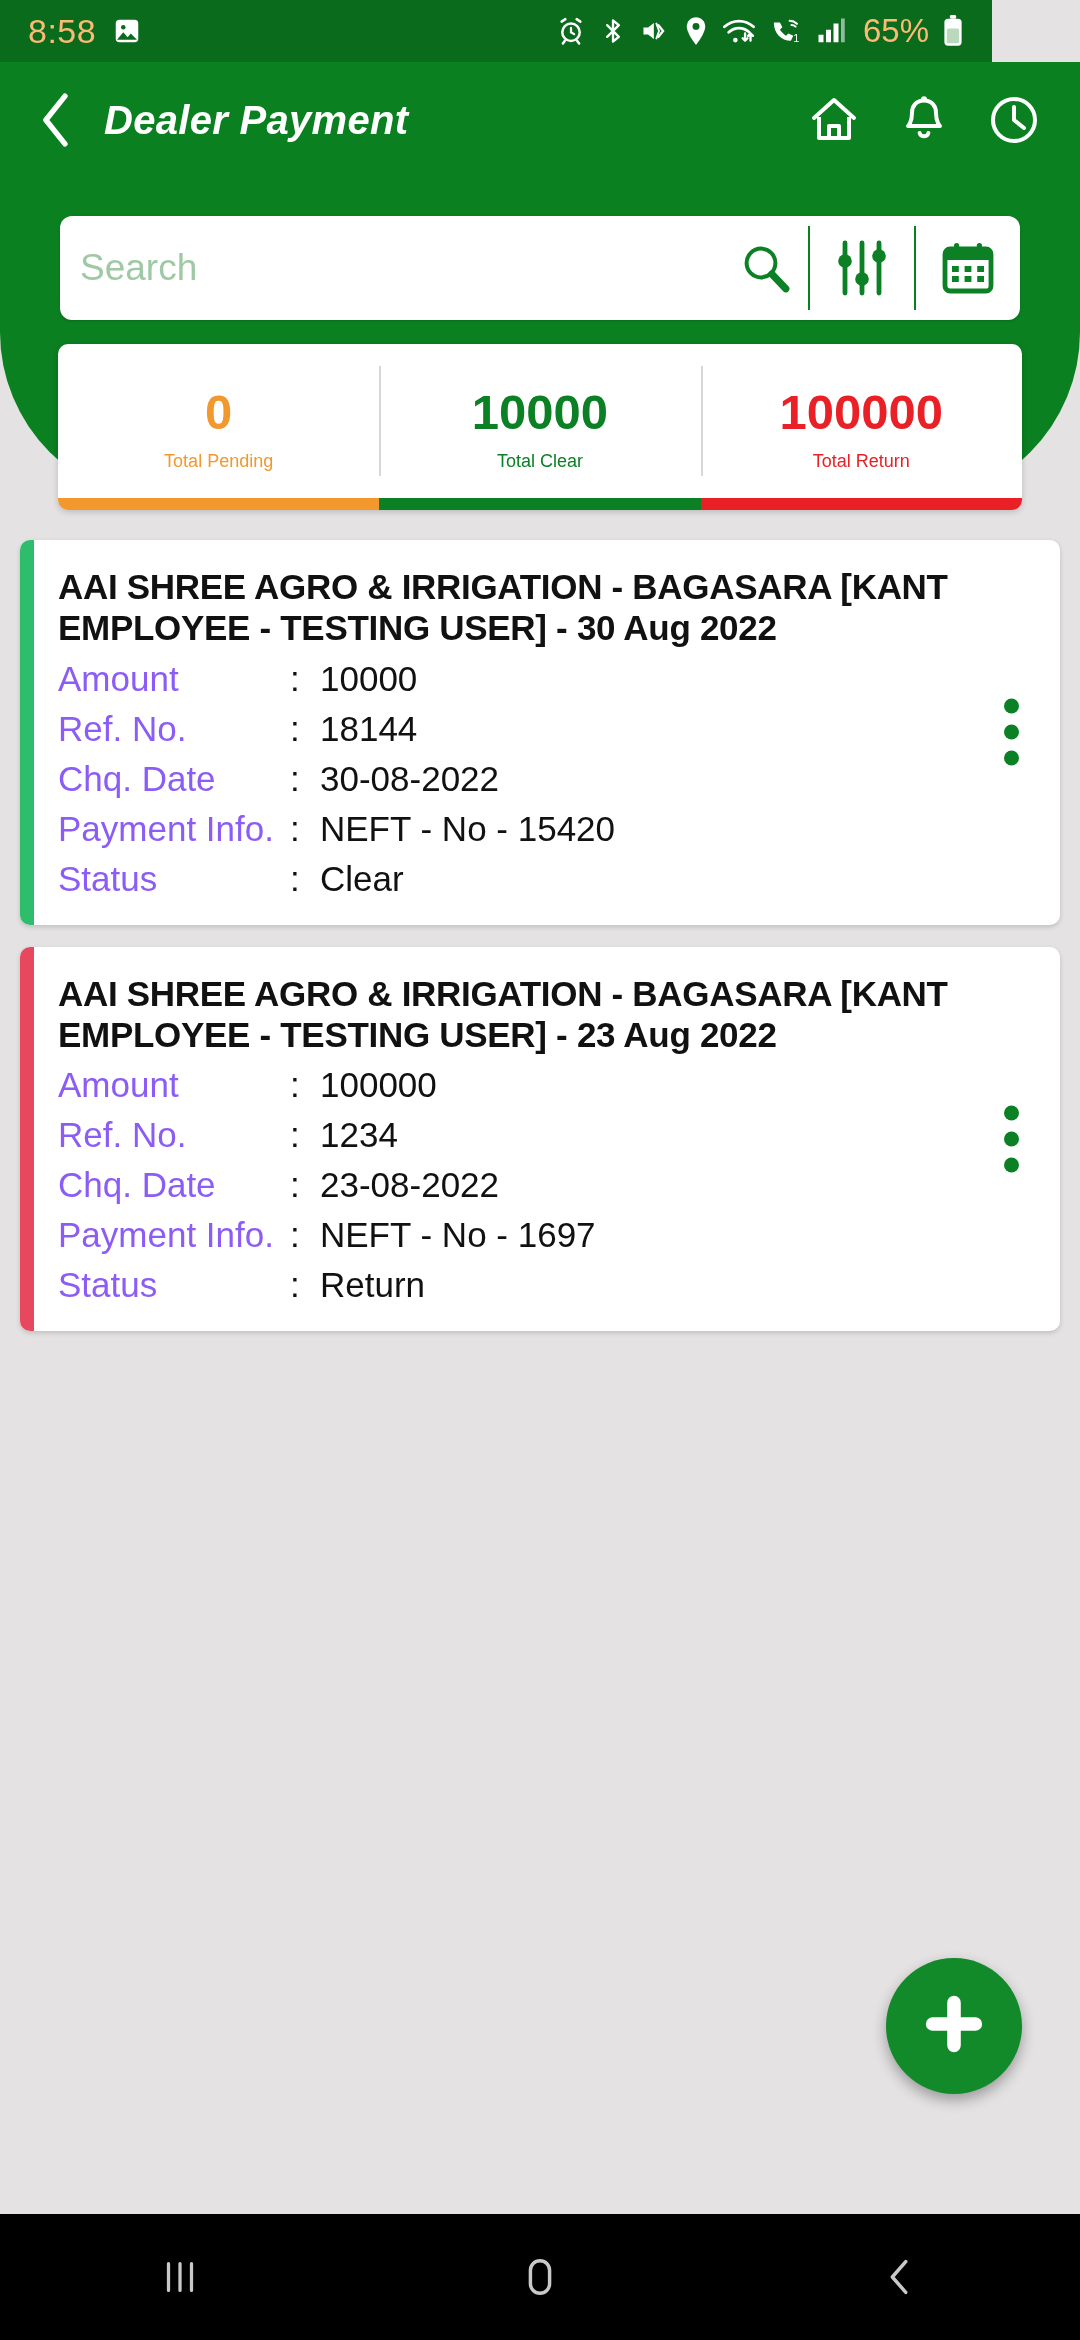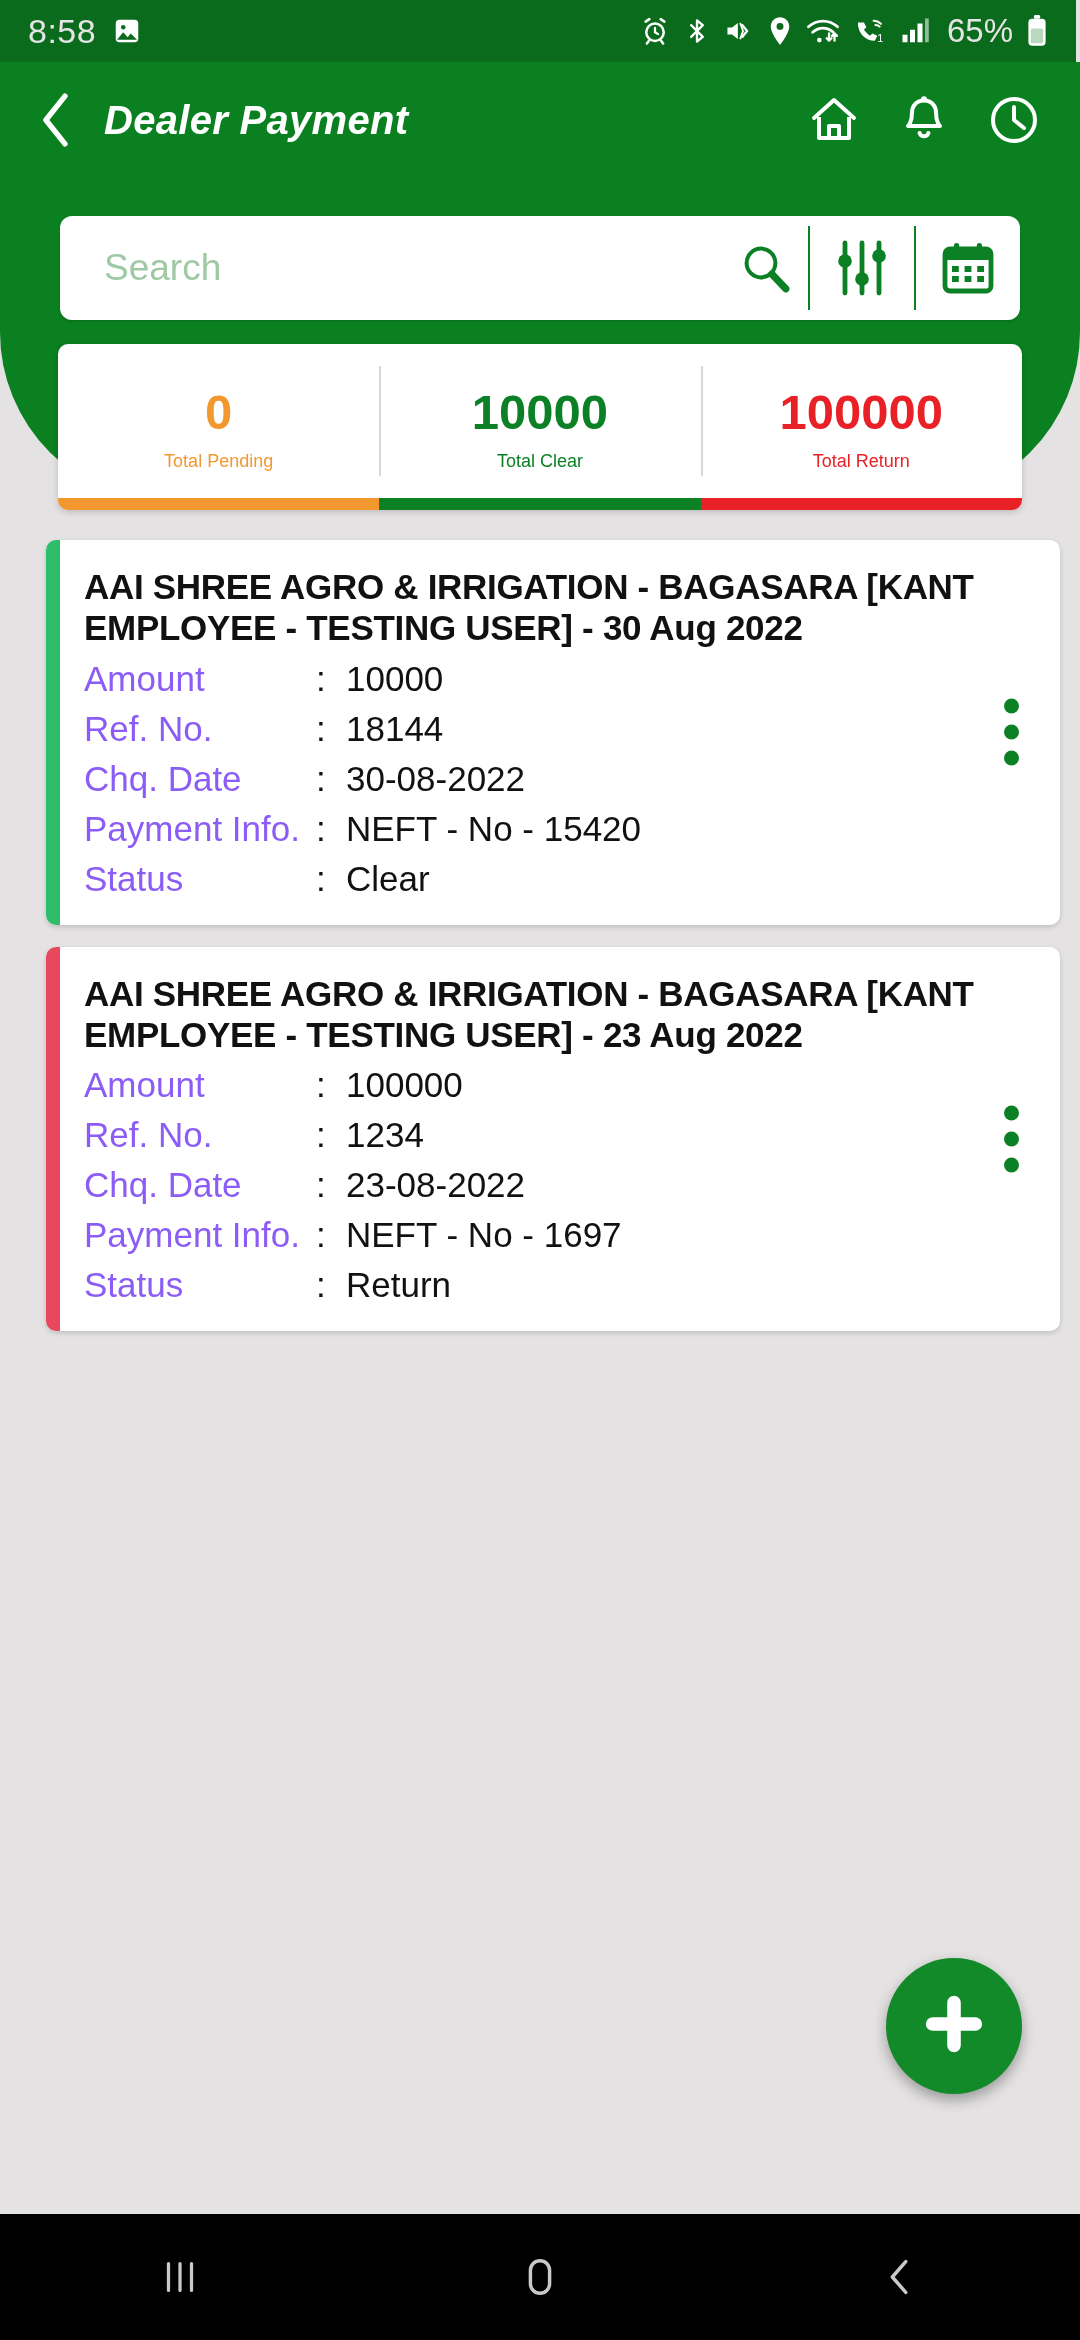--- a/index.html
+++ b/index.html
@@ -6,23 +6,23 @@
   html,body { width:1080px; height:2340px; }
   body {
     font-family:"Liberation Sans", sans-serif;
     background:#e4e2e2;
     overflow:hidden;
     position:relative;
   }
 
   
   #status-bar{
-    position:absolute; top:0; left:0; width:1076px; height:62px;
+    position:absolute; top:0; left:0; width:992px; height:62px;
     background:#0b6b1d; display:flex; align-items:center;
-    padding:0 28px; color:#e5e5e5;
+    padding:0 28px; color:#fdba74;
   }
   #status-bar .clock{ font-size:34px; letter-spacing:.5px; }
   #status-bar .left-icons{ display:flex; align-items:center; gap:14px; margin-left:16px; }
   #status-bar .spacer{ flex:1; }
   #status-bar .right-icons{ display:flex; align-items:center; gap:13px; }
   .sb-ico{ display:inline-flex; align-items:center; justify-content:center; }
   .sb-ico svg{ display:block; }
   #battery-pct{ font-size:33px; margin-left:4px; }
 
   
@@ -43,21 +43,21 @@
   #app-bar .actions{ display:flex; align-items:center; gap:34px; padding-right:8px; }
   .appbar-btn{ width:56px; height:56px; display:flex; align-items:center; justify-content:center; }
 
   
   #search-bar{
     position:absolute; top:216px; left:60px; width:960px; height:104px;
     background:#ffffff; border-radius:12px; display:flex; align-items:stretch;
     box-shadow:0 1px 3px rgba(0,0,0,.18);
   }
   #search-field{
-    flex:1; display:flex; align-items:center; padding-left:44px; position:relative;
+    flex:1; display:flex; align-items:center; padding-left:20px; position:relative;
   }
   #search-input{
     border:none; outline:none; width:100%; height:100%;
     font-size:37px; font-family:"Liberation Sans", sans-serif; color:#333;
     background:transparent;
   }
   #search-input::placeholder{ color:#9fc9a4; }
   #search-go{
     width:86px; display:flex; align-items:center; justify-content:center;
   }
@@ -87,21 +87,21 @@
   .c-clear{ color:#0b8024; }   .u-clear{ background:#0b8024; }
   .c-return{ color:#ea2027; }  .u-return{ background:#ea2027; }
 
   
   #payment-list{
     position:absolute; top:540px; left:20px; width:1040px;
   }
   .payment-card{
     background:#ffffff; border-radius:10px; margin-bottom:22px;
     box-shadow:0 2px 5px rgba(0,0,0,.16);
-    display:flex; overflow:hidden; position:relative;margin-left:26px;
+    display:flex; overflow:hidden; position:relative;
   }
   .card-stripe{ width:14px; flex:0 0 14px; }
   .card-body{ flex:1; padding:26px 20px 26px 24px; }
   .card-title{
     font-size:35px; font-weight:bold; color:#111; line-height:1.18; letter-spacing:-.3px;
     padding-right:54px;
   }
   .detail-row{ display:flex; align-items:flex-start; margin-top:10px; }
   .detail-label{ width:232px; font-size:35px; color:#8b5cf6; }
   .detail-colon{ width:30px; font-size:35px; color:#111; }

